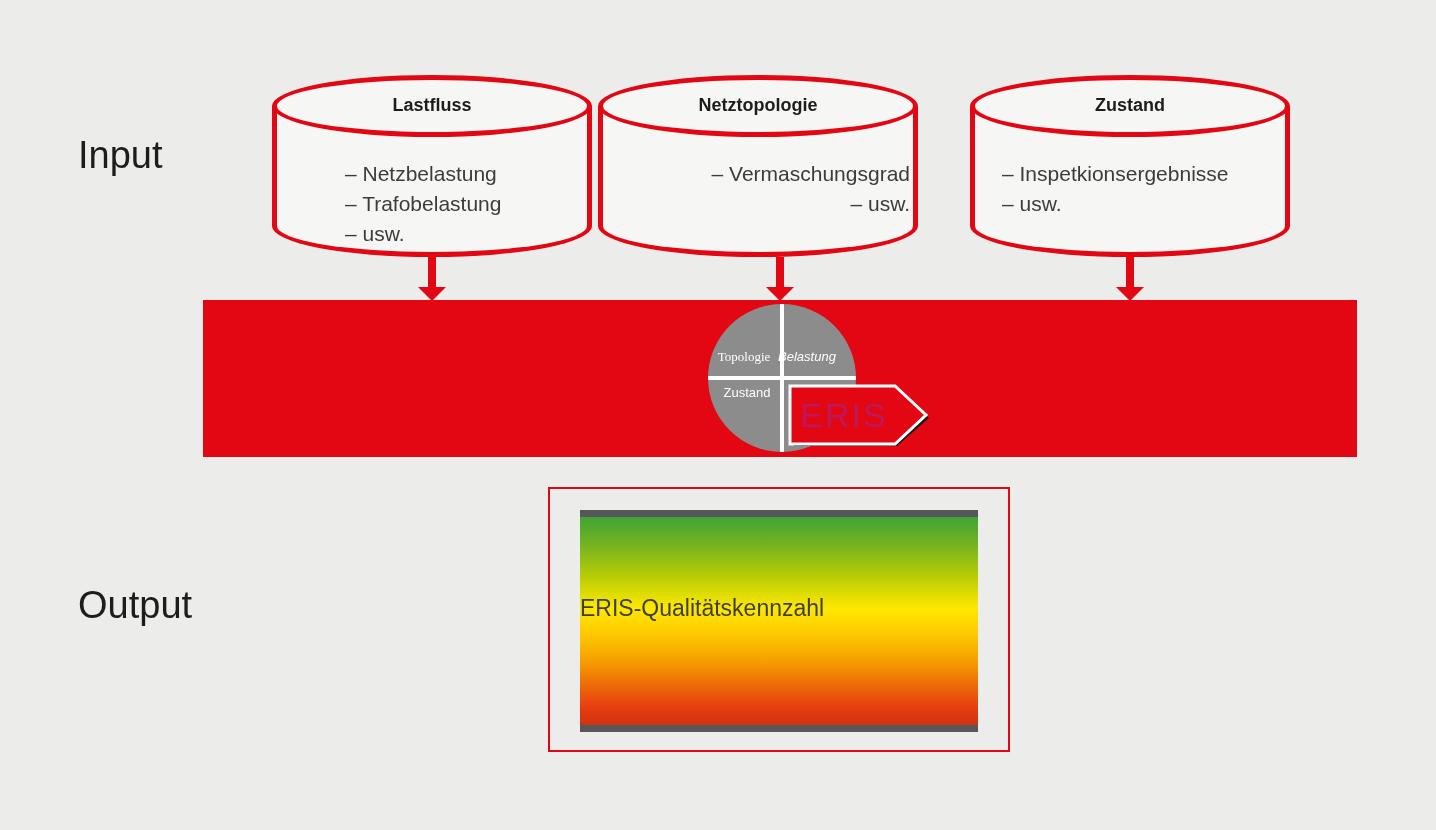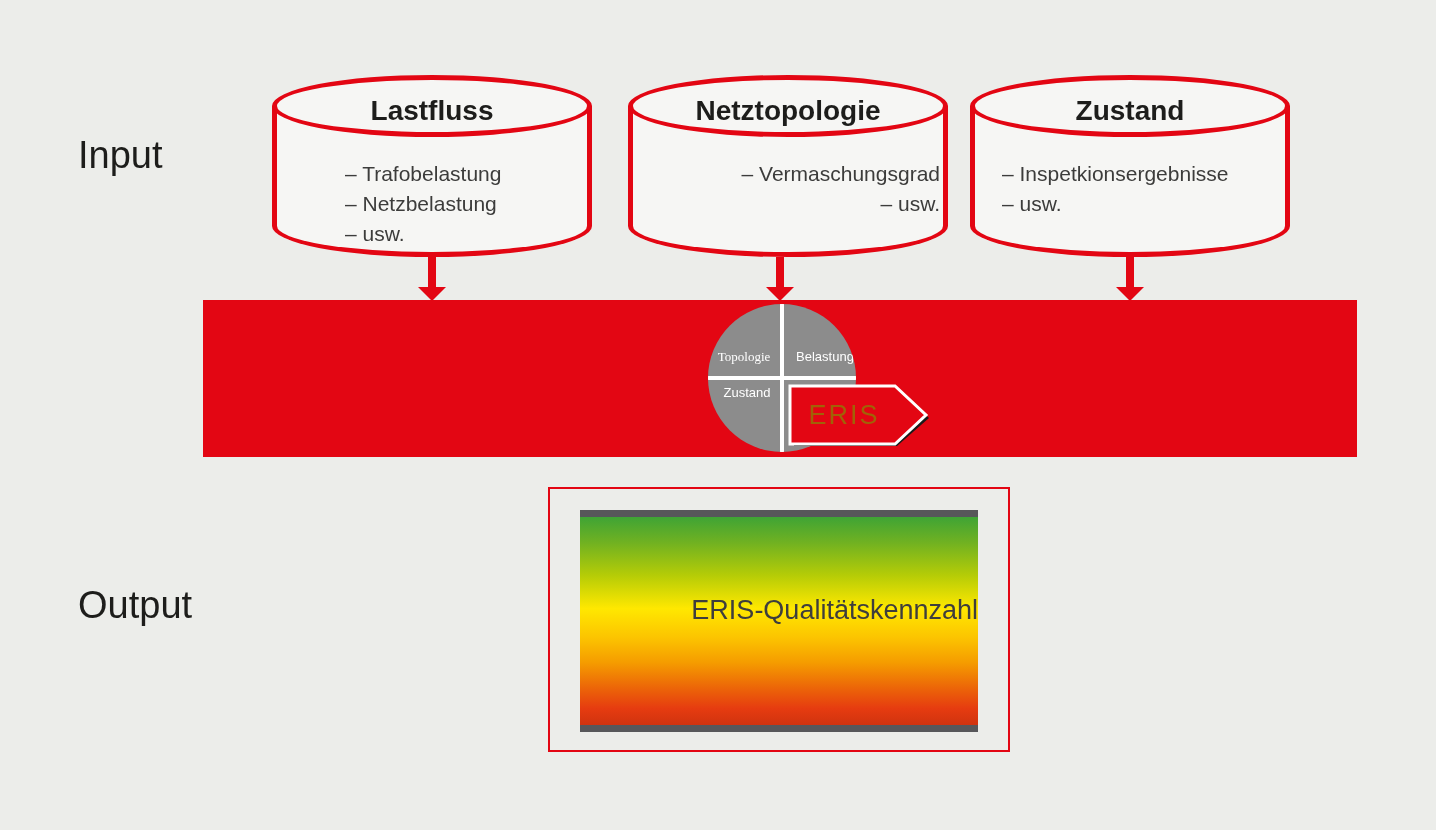--- a/index.html
+++ b/index.html
@@ -22,39 +22,39 @@
   }
 
   
   .side-label{position:absolute;left:78px;font-size:38px;font-weight:400;color:var(--text-dark);}
   .side-label.input{top:134px;}
   .side-label.output{top:584px;}
 
   
   .cylinder{position:absolute;top:75px;width:320px;height:182px;}
   .cylinder.c1{left:272px;}
-  .cylinder.c2{left:628px;}
+  .cylinder.c2{left:598px;}
   .cylinder.c3{left:970px;}
   .cyl-body{
     position:absolute;top:31px;left:0;right:0;bottom:0;
     background:var(--cyl-fill);
     border:5px solid var(--red);border-top:none;
     border-radius:0 0 160px 160px / 0 0 31px 31px;
     z-index:1;
   }
   .cyl-top{
     position:absolute;top:0;left:0;right:0;height:62px;
     background:var(--cyl-fill);
     border:5px solid var(--red);
     border-radius:50%;
     z-index:2;
   }
   .cyl-title{
     position:absolute;top:20px;left:0;right:0;
-    text-align:center;font-size:28px;font-weight:700;color:var(--text-dark);
+    text-align:center;font-size:18px;font-weight:700;color:var(--text-dark);
     z-index:3;
   }
   .cyl-items{
     position:absolute;top:84px;left:0;right:8px;
     font-size:21px;line-height:30px;color:var(--text-body);
     z-index:3;
   }
   .cylinder.c1 .cyl-items{padding-left:73px;}
   .cylinder.c2 .cyl-items{padding-left:64px;text-align:right;}
   .cylinder.c3 .cyl-items{padding-left:32px;}
@@ -73,63 +73,63 @@
 
   
   .pie{
     position:absolute;left:708px;top:304px;width:148px;height:148px;
     border-radius:50%;background:var(--pie-gray);overflow:hidden;z-index:2;
   }
   .pie .vline{position:absolute;left:50%;top:0;bottom:0;width:4px;margin-left:-2px;background:#ffffff;}
   .pie .hline{position:absolute;top:50%;left:0;right:0;height:4px;margin-top:-2px;background:#ffffff;}
   .pie-label{position:absolute;color:#ffffff;font-size:13px;text-align:center;line-height:14px;}
   .pie-label.topologie{left:4px;top:46px;width:64px;font-family:Liberation Serif, serif;}
-  .pie-label.belastung{left:84px;top:46px;width:66px;}
+  .pie-label.belastung{left:66px;top:46px;width:66px;font-style:italic;}
   .pie-label.zustand{left:10px;top:82px;width:58px;}
 
   
   .eris-tag{position:absolute;left:788px;top:384px;width:145px;height:66px;z-index:3;}
   .eris-tag .eris-text{
     position:absolute;left:6px;top:10px;width:100px;line-height:42px;
-    text-align:center;color:#a16207;font-size:27px;font-weight:400;letter-spacing:2px;
+    text-align:center;color:#be185d;font-size:34px;font-weight:400;letter-spacing:2px;
   }
 
   
   .output-frame{
     position:absolute;left:548px;top:487px;width:462px;height:265px;
     border:2px solid var(--red);background:transparent;
   }
   .quality-scale{position:absolute;left:30px;top:21px;width:398px;height:222px;}
   .scale-bar{position:absolute;left:0;right:0;height:7px;background:var(--bar-gray);}
   .scale-bar.top{top:0;}
   .scale-bar.bottom{bottom:0;}
   .scale-gradient{
     position:absolute;left:0;right:0;top:7px;bottom:7px;
     background:linear-gradient(180deg,
       #3fa435 0%, #6fb122 12%, #b5cc07 28%, #ffe800 44%,
       #fcc400 58%, #f59c00 70%, #ec6608 82%, #e63c10 92%, #d0330f 100%);
   }
   .scale-label{
     position:absolute;left:0;right:0;top:78px;
-    text-align:right;font-size:27px;color:#3e3e3d;font-weight:400;
+    text-align:left;font-size:23px;color:#3e3e3d;font-weight:400;
   }
 </style>
 </head>
 <body>
 
 <div class="side-label input">Input</div>
 <div class="side-label output">Output</div>
 
 <div class="cylinder c1">
   <div class="cyl-body"></div>
   <div class="cyl-top"></div>
   <div class="cyl-title">Lastfluss</div>
   <div class="cyl-items">
+    <div>– Netzbelastung</div>
     <div>– Trafobelastung</div>
-    <div>– Netzbelastung</div>
     <div>– usw.</div>
   </div>
 </div>
 
 <div class="cylinder c2">
   <div class="cyl-body"></div>
   <div class="cyl-top"></div>
   <div class="cyl-title">Netztopologie</div>
   <div class="cyl-items">
     <div>– Vermaschungsgrad</div>

